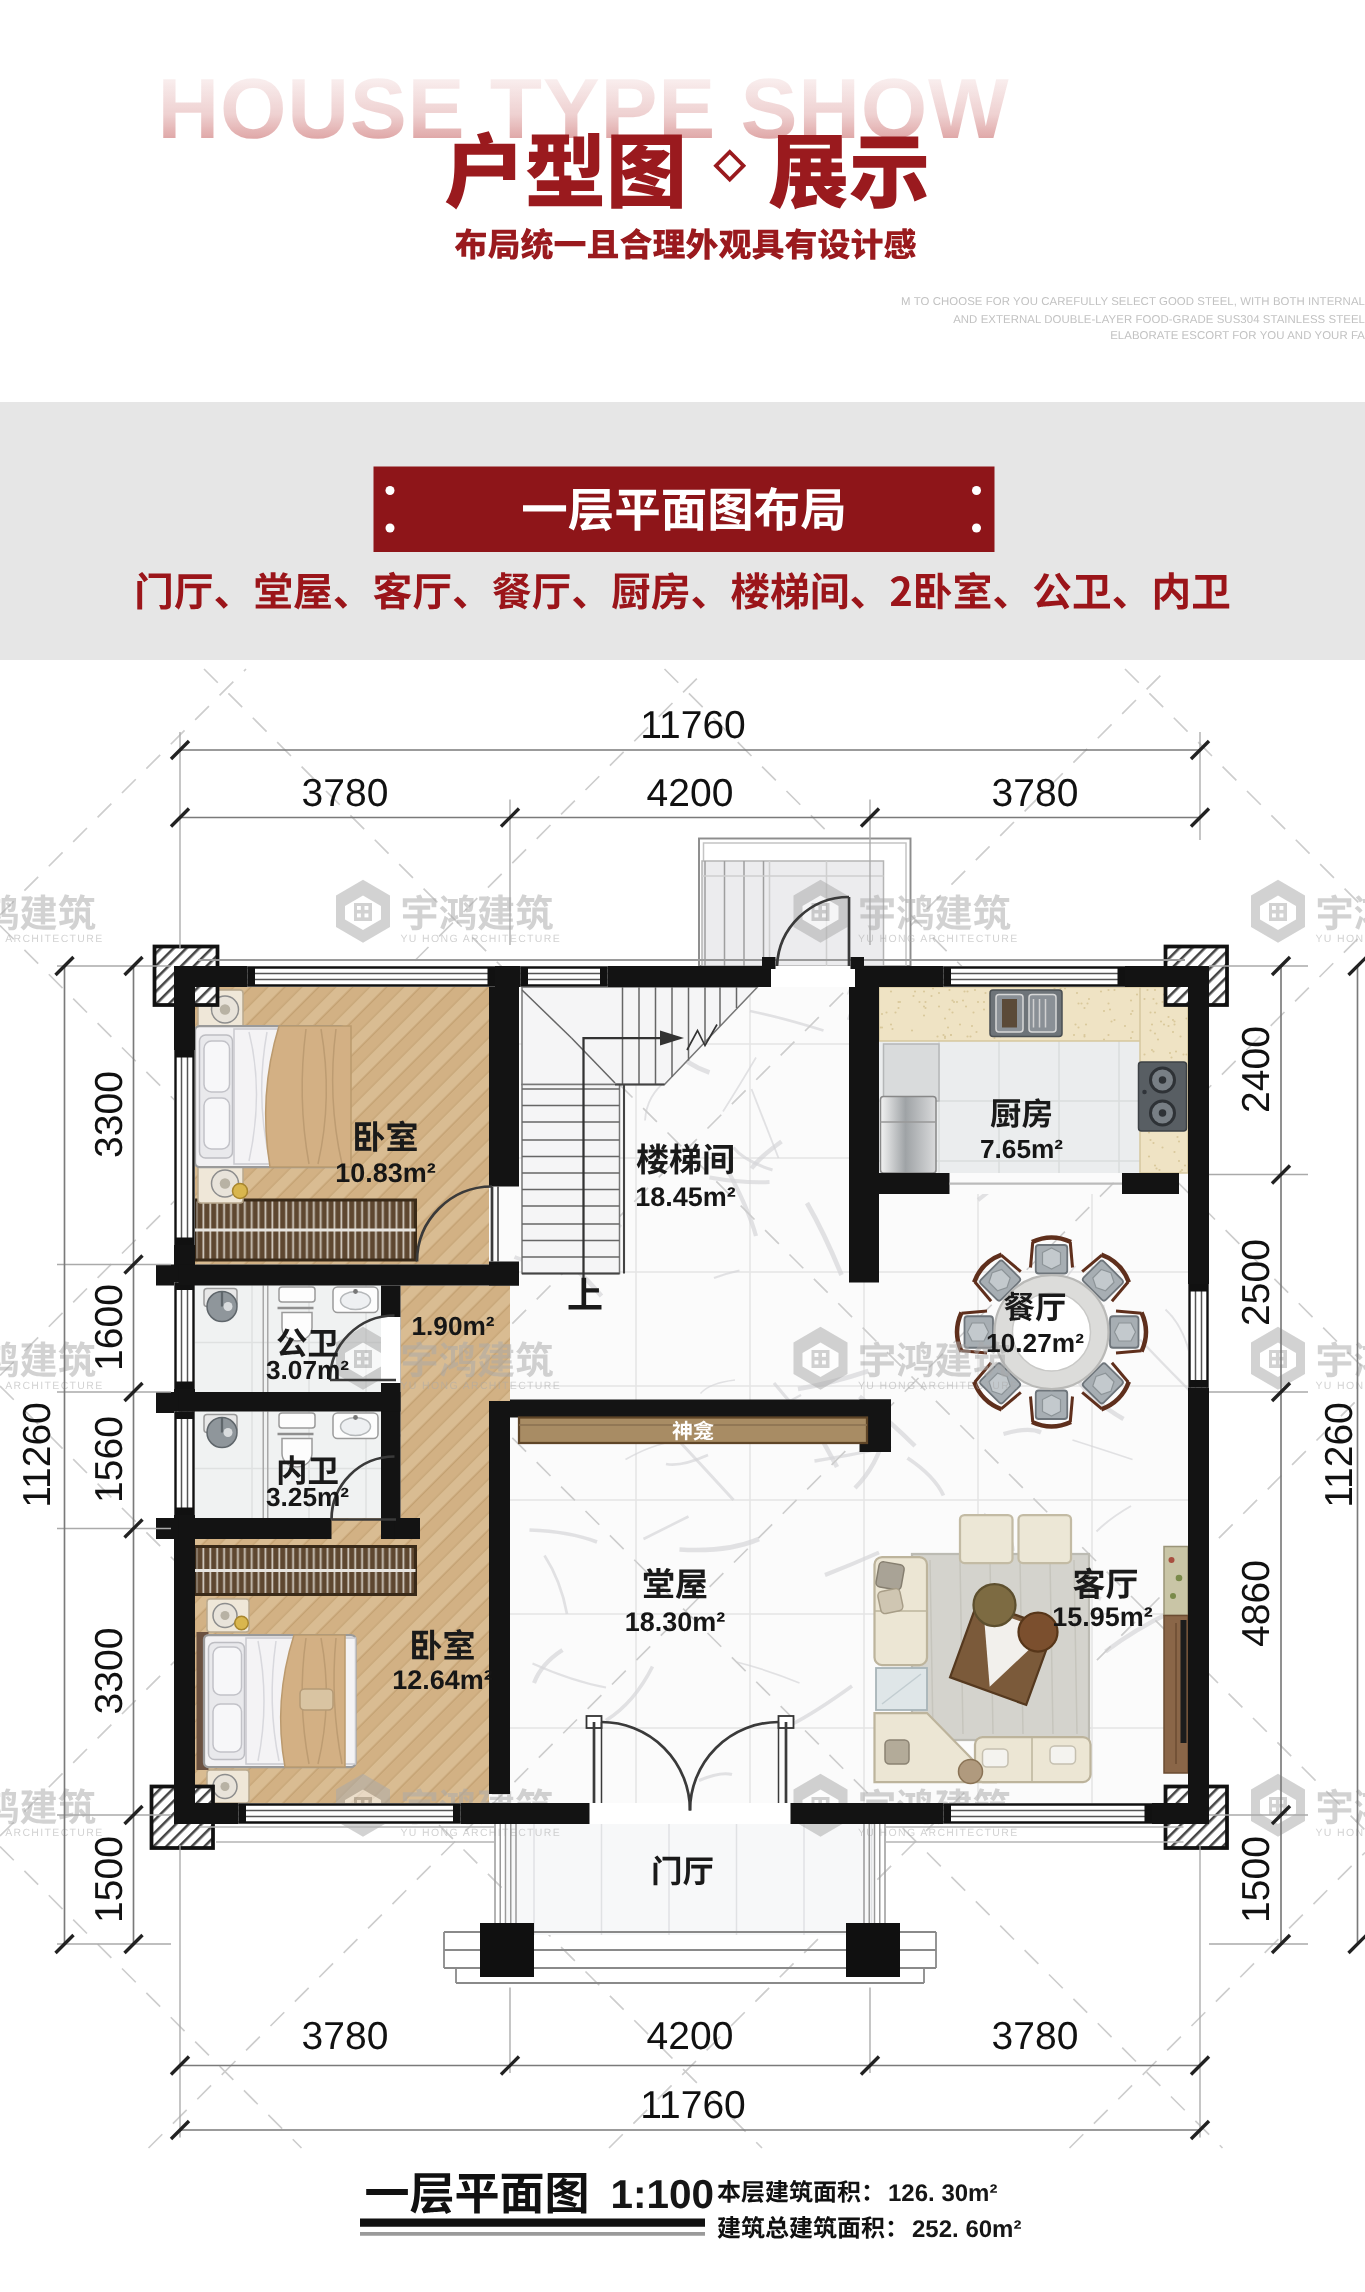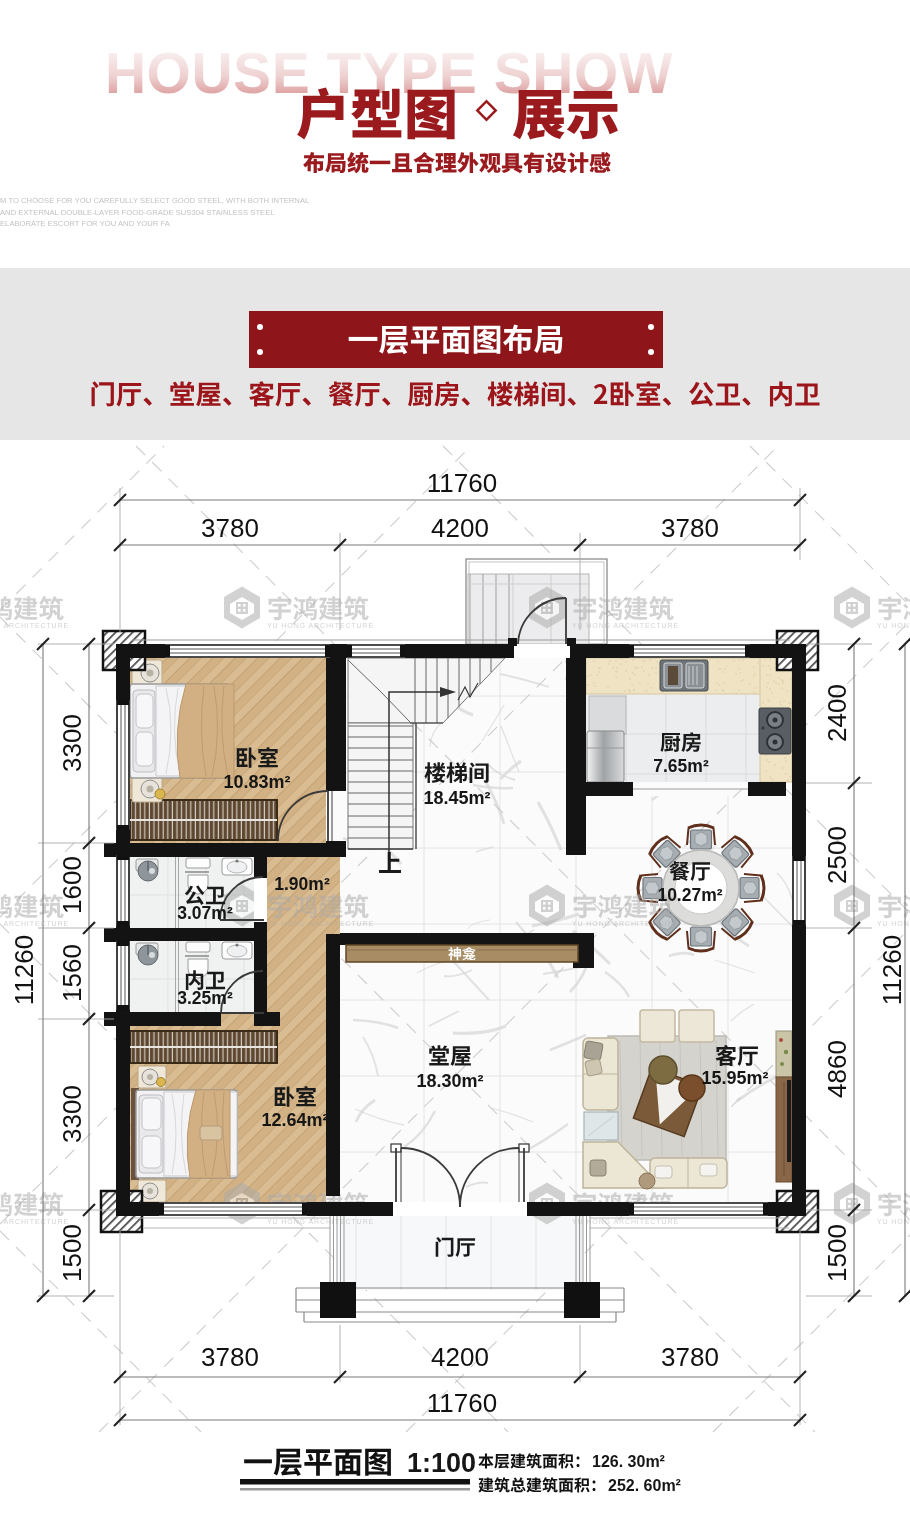--- a/index.html
+++ b/index.html
@@ -26,21 +26,21 @@
       <path transform="translate(435.0,171.0) scale(0.02200,-0.02200)" d="M535 520H610V459H535ZM731 520H799V459H731ZM535 693H610V633H535ZM731 693H799V633H731ZM335 67V-64H979V67H745V139H946V269H745V337H937V815H404V337H596V269H401V139H596V67ZM18 138 50 -10C150 22 274 62 387 101L362 239L271 210V383H355V516H271V669H373V803H30V669H133V516H39V383H133V169C90 157 51 146 18 138Z"></path>
       <path transform="translate(457.0,171.0) scale(0.02200,-0.02200)" d="M183 856C154 685 97 518 13 419C46 398 109 352 134 327C182 392 225 479 260 576H388C376 503 359 437 336 379L249 447L162 347L272 251C209 155 125 87 17 40C54 15 115 -47 139 -83C372 30 517 278 562 688L457 718L430 713H302C312 751 321 791 329 830ZM576 854V-96H730V396C781 335 834 271 862 226L987 324C941 386 844 485 784 555L730 516V854Z"></path>
       <path transform="translate(479.0,171.0) scale(0.02200,-0.02200)" d="M444 812V279H581V686H805V279H948V812ZM626 639V501C626 348 600 144 344 10C371 -11 419 -65 436 -94C544 -36 618 40 667 122V43C667 -52 703 -79 789 -79H841C950 -79 968 -28 979 127C946 135 900 154 868 178C866 55 860 25 842 25H820C807 25 800 34 800 59V270H731C755 350 762 430 762 498V639ZM41 510C87 449 136 379 182 309C137 199 78 106 8 44C43 19 90 -33 114 -68C177 -6 231 70 275 157C295 121 312 87 324 57L442 148C420 198 384 257 342 319C385 449 414 596 430 759L337 788L312 783H43V645H274C265 585 252 525 236 467L146 585Z"></path>
       <path transform="translate(501.0,171.0) scale(0.02200,-0.02200)" d="M197 810V247H41V117H264C199 77 103 32 22 9C57 -19 104 -66 129 -96C229 -63 354 -2 433 53L345 117H627L567 52C675 8 793 -55 859 -97L979 10C924 39 836 80 748 117H964V247H809V810ZM337 247V286H662V247ZM337 559H662V524H337ZM337 660V696H662V660ZM337 423H662V387H337Z"></path>
       <path transform="translate(523.0,171.0) scale(0.02200,-0.02200)" d="M350 856C340 818 328 778 314 739H50V603H252C194 496 116 398 16 334C45 307 91 254 113 222C154 250 191 282 225 318V-94H369V94H700V58C700 45 694 40 678 40C662 40 604 40 561 43C580 5 599 -57 604 -97C683 -97 741 -95 785 -73C830 -51 842 -12 842 55V545H387L416 603H951V739H473L501 822ZM369 257H700V214H369ZM369 377V419H700V377Z"></path>
       <path transform="translate(545.0,171.0) scale(0.02200,-0.02200)" d="M88 758C143 709 216 638 248 592L347 692C312 736 235 802 181 846ZM30 550V411H138V141C138 93 112 56 88 38C112 11 148 -50 159 -85C178 -58 215 -25 405 146C387 173 362 228 350 267L278 202V550ZM457 825V718C457 652 445 585 322 536C349 515 401 458 418 430C551 490 587 593 592 691H702V615C702 501 725 451 841 451C857 451 883 451 899 451C923 451 949 452 966 460C961 493 958 543 955 579C941 574 914 571 897 571C886 571 865 571 856 571C841 571 839 584 839 613V825ZM739 290C713 246 681 208 642 175C601 209 566 247 539 290ZM379 425V290H465L406 270C440 206 480 150 528 102C460 70 382 47 296 34C320 3 349 -55 361 -92C466 -69 559 -37 639 10C712 -37 796 -72 894 -95C912 -56 951 3 981 34C899 48 825 71 761 102C834 174 889 269 924 393L835 430L811 425Z"></path>
       <path transform="translate(567.0,171.0) scale(0.02200,-0.02200)" d="M103 755C160 708 237 641 271 597L369 702C332 745 251 807 195 849ZM34 550V406H172V136C172 90 140 54 114 37C138 6 173 -61 184 -99C205 -72 246 -39 456 115C441 145 419 208 411 250L321 186V550ZM597 850V549H364V397H597V-95H754V397H972V549H754V850Z"></path>
       <path transform="translate(589.0,171.0) scale(0.02200,-0.02200)" d="M252 619V525H559V619ZM363 399H444V342H363ZM249 493V249H523L411 199C450 155 505 94 529 57L650 116C622 151 565 209 526 249H553V311C581 286 620 245 637 224C656 236 676 250 694 264C729 231 773 212 830 212C925 212 965 248 982 399C948 409 900 433 872 459C867 375 859 341 836 341C819 341 804 347 792 358C853 429 903 514 938 608L808 639C789 585 763 534 730 489C720 535 713 591 710 653H956V767H880L899 781C878 803 838 837 809 861L724 804L763 767H706L707 855H571L572 767H104V614C104 514 97 375 21 276C50 261 107 213 128 188C219 303 237 486 237 612V653H577C584 545 598 451 625 378C602 360 578 344 553 329V493ZM118 188C97 125 60 52 26 1L163 -53C192 -1 223 79 247 140V61C247 -44 287 -78 441 -78C471 -78 576 -78 608 -78C728 -78 770 -47 789 73C809 31 828 -10 838 -39L977 8C954 60 906 143 871 204L742 164L774 102C736 110 686 127 660 143C653 46 646 33 598 33C567 33 481 33 457 33C403 33 394 35 394 64V196H247V143Z"></path>
     </g>
   </svg>
-<div class="abs" style="left:0;top:195px;width:910px;text-align:left;font-size:7.6px;line-height:11.5px;color:#c2c2c2;letter-spacing:0.05px;">M TO CHOOSE FOR YOU CAREFULLY SELECT GOOD STEEL, WITH BOTH INTERNAL<br>AND EXTERNAL DOUBLE-LAYER FOOD-GRADE SUS304 STAINLESS STEEL<br>ELABORATE ESCORT FOR YOU AND YOUR FA</div>
+<div class="abs" style="left:0;top:195px;width:910px;text-align:right;font-size:7.6px;line-height:11.5px;color:#c2c2c2;letter-spacing:0.05px;">M TO CHOOSE FOR YOU CAREFULLY SELECT GOOD STEEL, WITH BOTH INTERNAL<br>AND EXTERNAL DOUBLE-LAYER FOOD-GRADE SUS304 STAINLESS STEEL<br>ELABORATE ESCORT FOR YOU AND YOUR FA</div>
 <div class="abs" style="left:0;top:268px;width:910px;height:177px;background:#e6e6e6;"></div>
 <svg class="abs" style="left:0;top:268px" width="910" height="177" viewBox="0 0 910 177">
     <rect x="249" y="43" width="414" height="57" fill="#8e1519"></rect>
     <circle cx="260" cy="59" r="3" fill="#fff"></circle>
     <circle cx="260" cy="84" r="3" fill="#fff"></circle>
     <circle cx="651" cy="59" r="3" fill="#fff"></circle>
     <circle cx="651" cy="84" r="3" fill="#fff"></circle>
     <g fill="#ffffff">
       <path transform="translate(347.5,83.0) scale(0.03100,-0.03100)" d="M38 455V324H964V455Z"></path>
       <path transform="translate(378.5,83.0) scale(0.03100,-0.03100)" d="M309 458V355H878V458ZM235 706H781V622H235ZM114 807V511C114 354 107 127 21 -27C51 -38 105 -67 129 -87C221 79 235 339 235 512V520H902V807ZM681 136 729 56 444 38C480 81 515 130 545 179H787ZM311 -86C350 -72 405 -67 781 -37C793 -61 804 -83 812 -101L926 -49C896 10 834 108 787 179H946V283H254V179H398C369 124 336 77 323 62C304 39 286 23 268 19C282 -11 304 -64 311 -86Z"></path>

